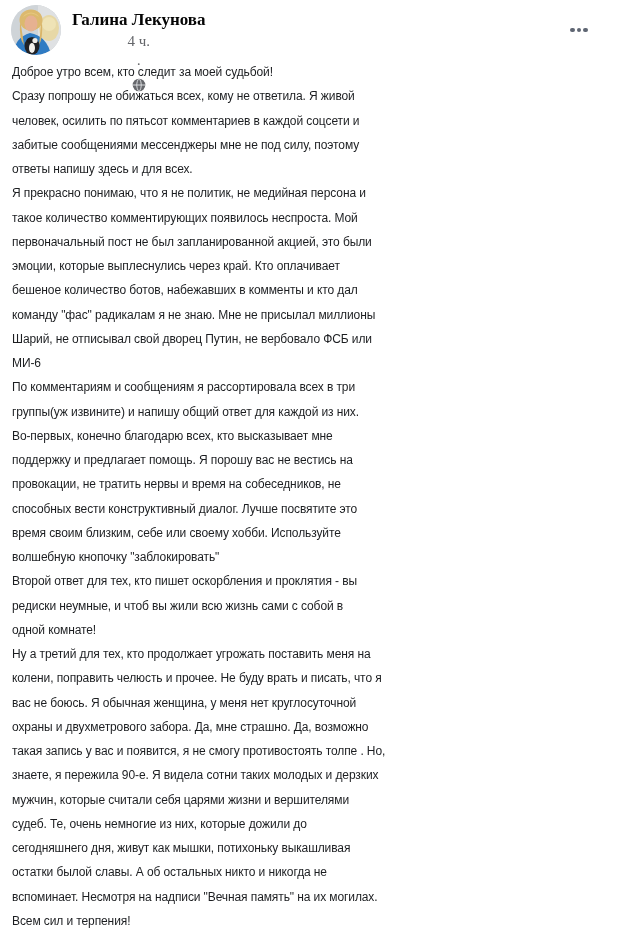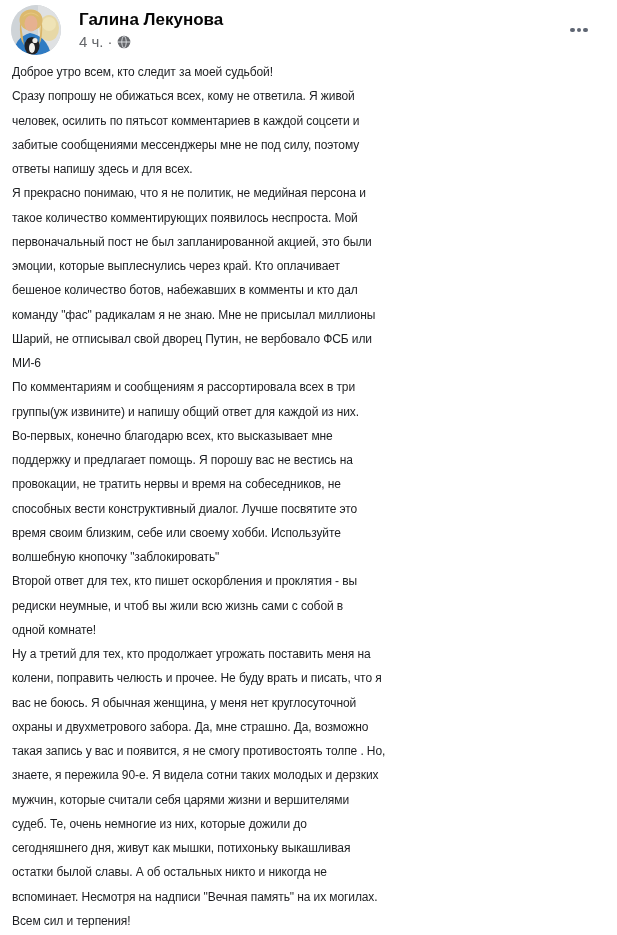--- a/index.html
+++ b/index.html
@@ -28,38 +28,40 @@
     width: 50px;
     height: 50px;
     border-radius: 50%;
     overflow: hidden;
     flex: none;
     cursor: pointer;
     background: #d5dade;
   }
   .avatar svg { display: block; width: 50px; height: 50px; }
   .header-text {
-    margin-left: 18px;
+    margin-left: 11px;
     padding-top: 4px;
+    font-family: Liberation Serif, serif;
   }
   .author-name {
     font-size: 17px;
     font-weight: 700;
     color: #050505;
     line-height: 21px;
     cursor: pointer;
   }
   .meta-row {
     display: flex;
     align-items: center;
     gap: 4px;
     margin-top: 2px;
     font-size: 15px;
     color: #65676b;
     line-height: 19px;
+    flex-direction: column;
   }
   .meta-row .timestamp { cursor: pointer; }
   .globe { display: inline-flex; align-items: center; }
   .globe svg { display: block; }
   .menu-button {
     position: absolute;
     top: 18px;
     right: 22px;
     width: 32px;
     height: 24px;

